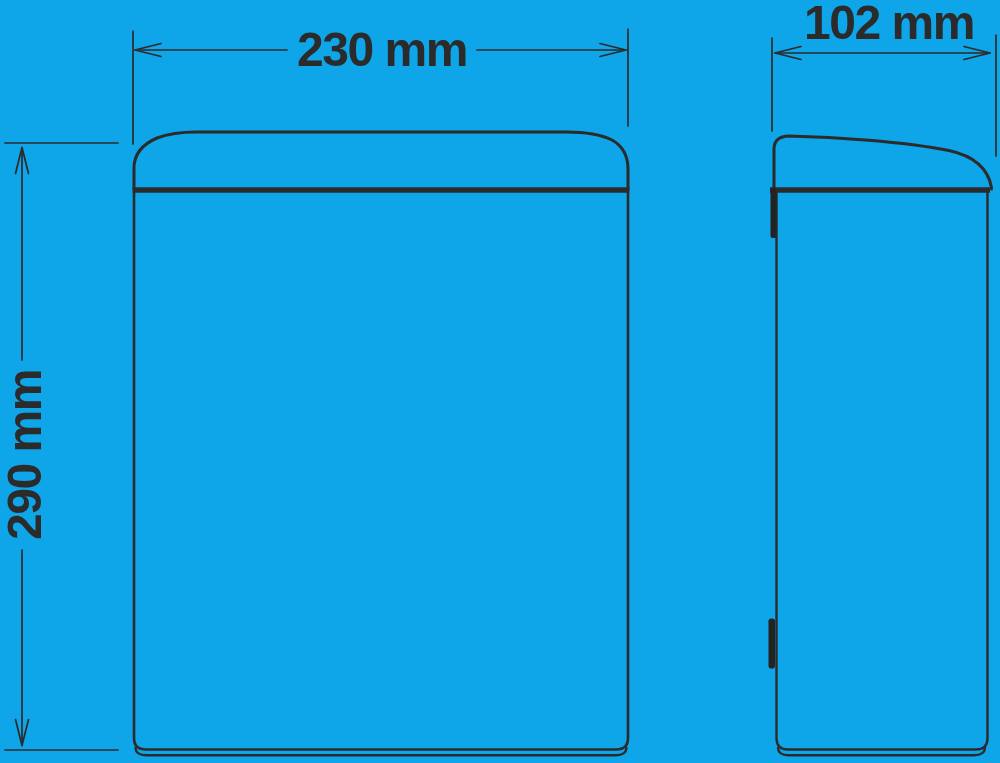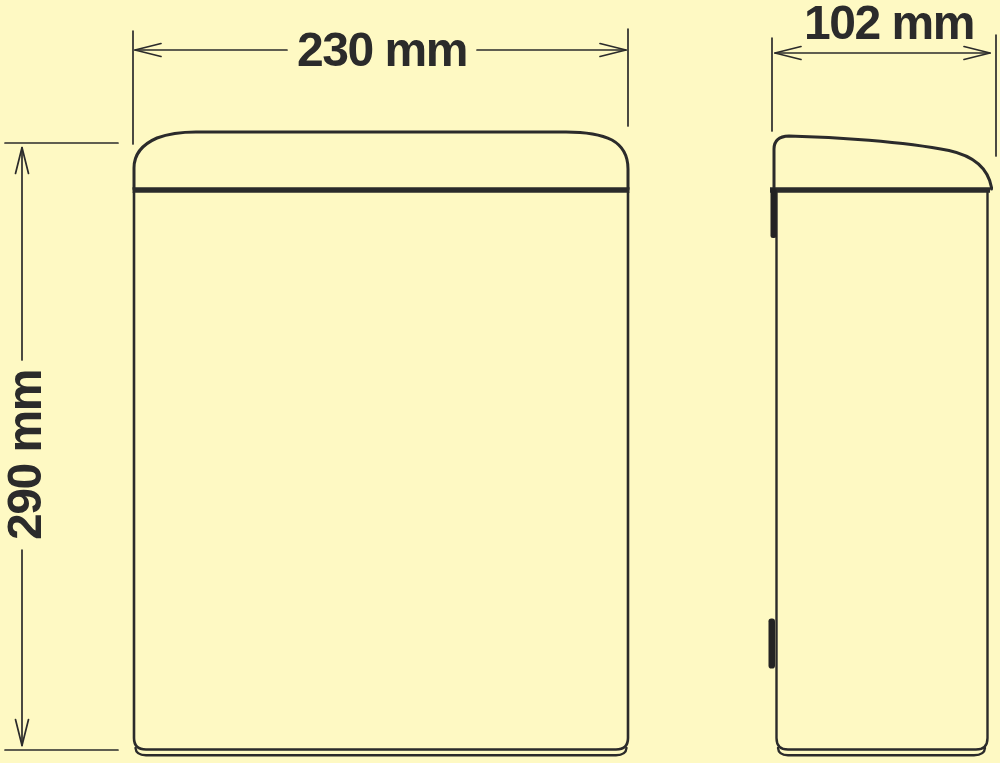--- a/index.html
+++ b/index.html
@@ -4,21 +4,21 @@
 <style>
   html, body {
     margin: 0;
     padding: 0;
     background: #ffffff;
   }
   .stage {
     position: relative;
     width: 1000px;
     height: 763px;
-    background: #fef9c3;
+    background: #0ea5e9;
     overflow: hidden;
     font-family: "Liberation Sans", sans-serif;
   }
   .stage svg { display: block; }
   .dim-label {
     font-family: "Liberation Sans", sans-serif;
     font-weight: 700;
     font-size: 48px;
     letter-spacing: -1.5px;
     fill: #2b2b2b;

